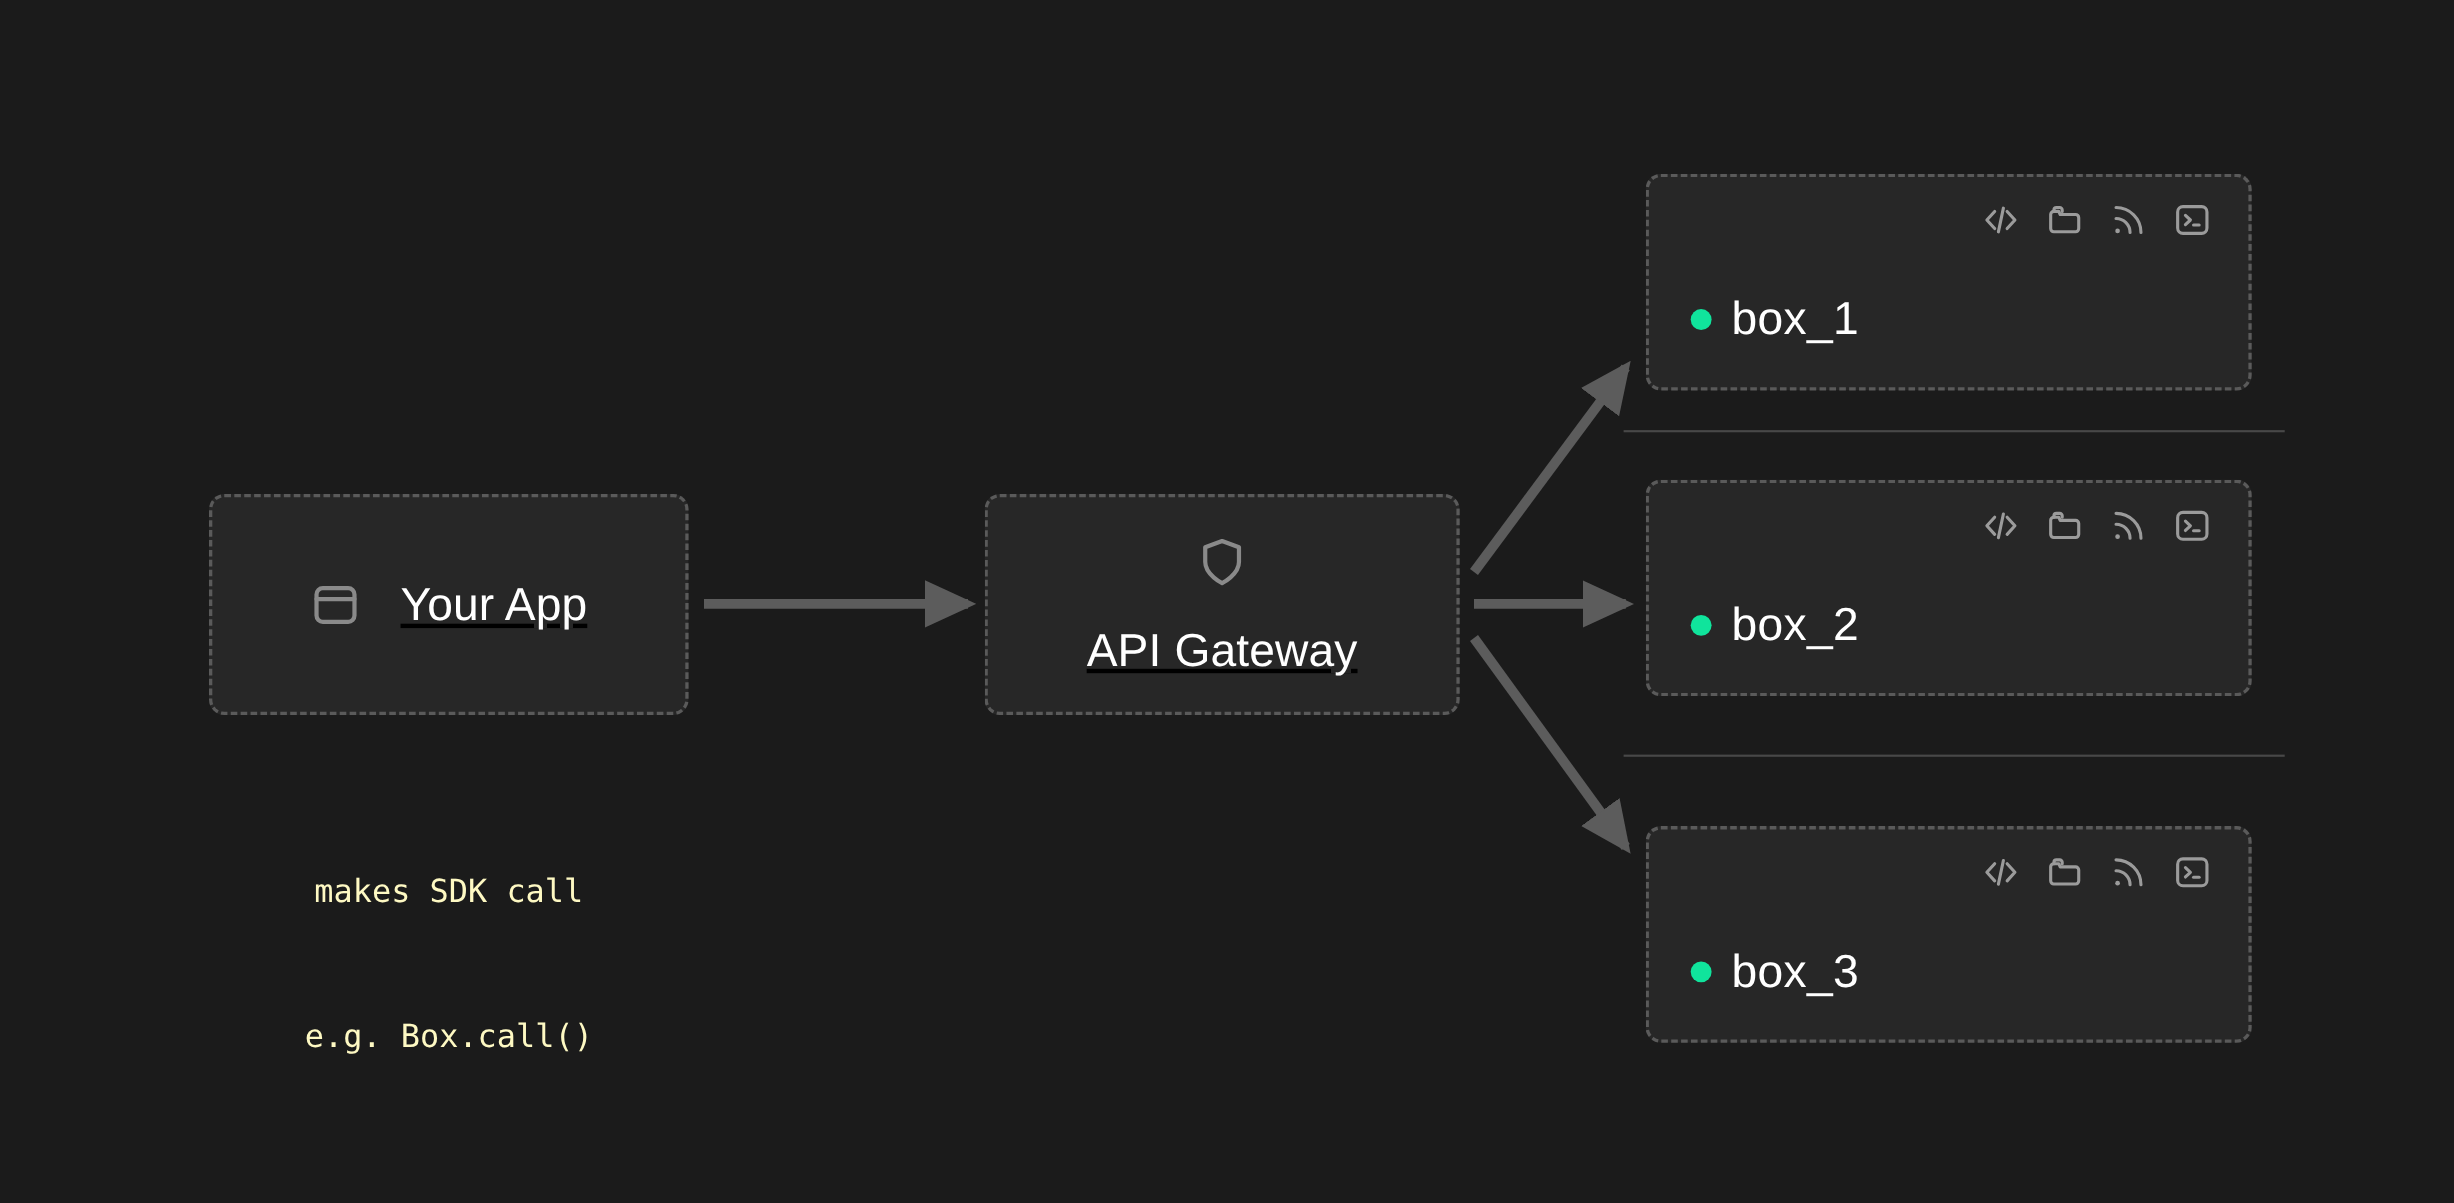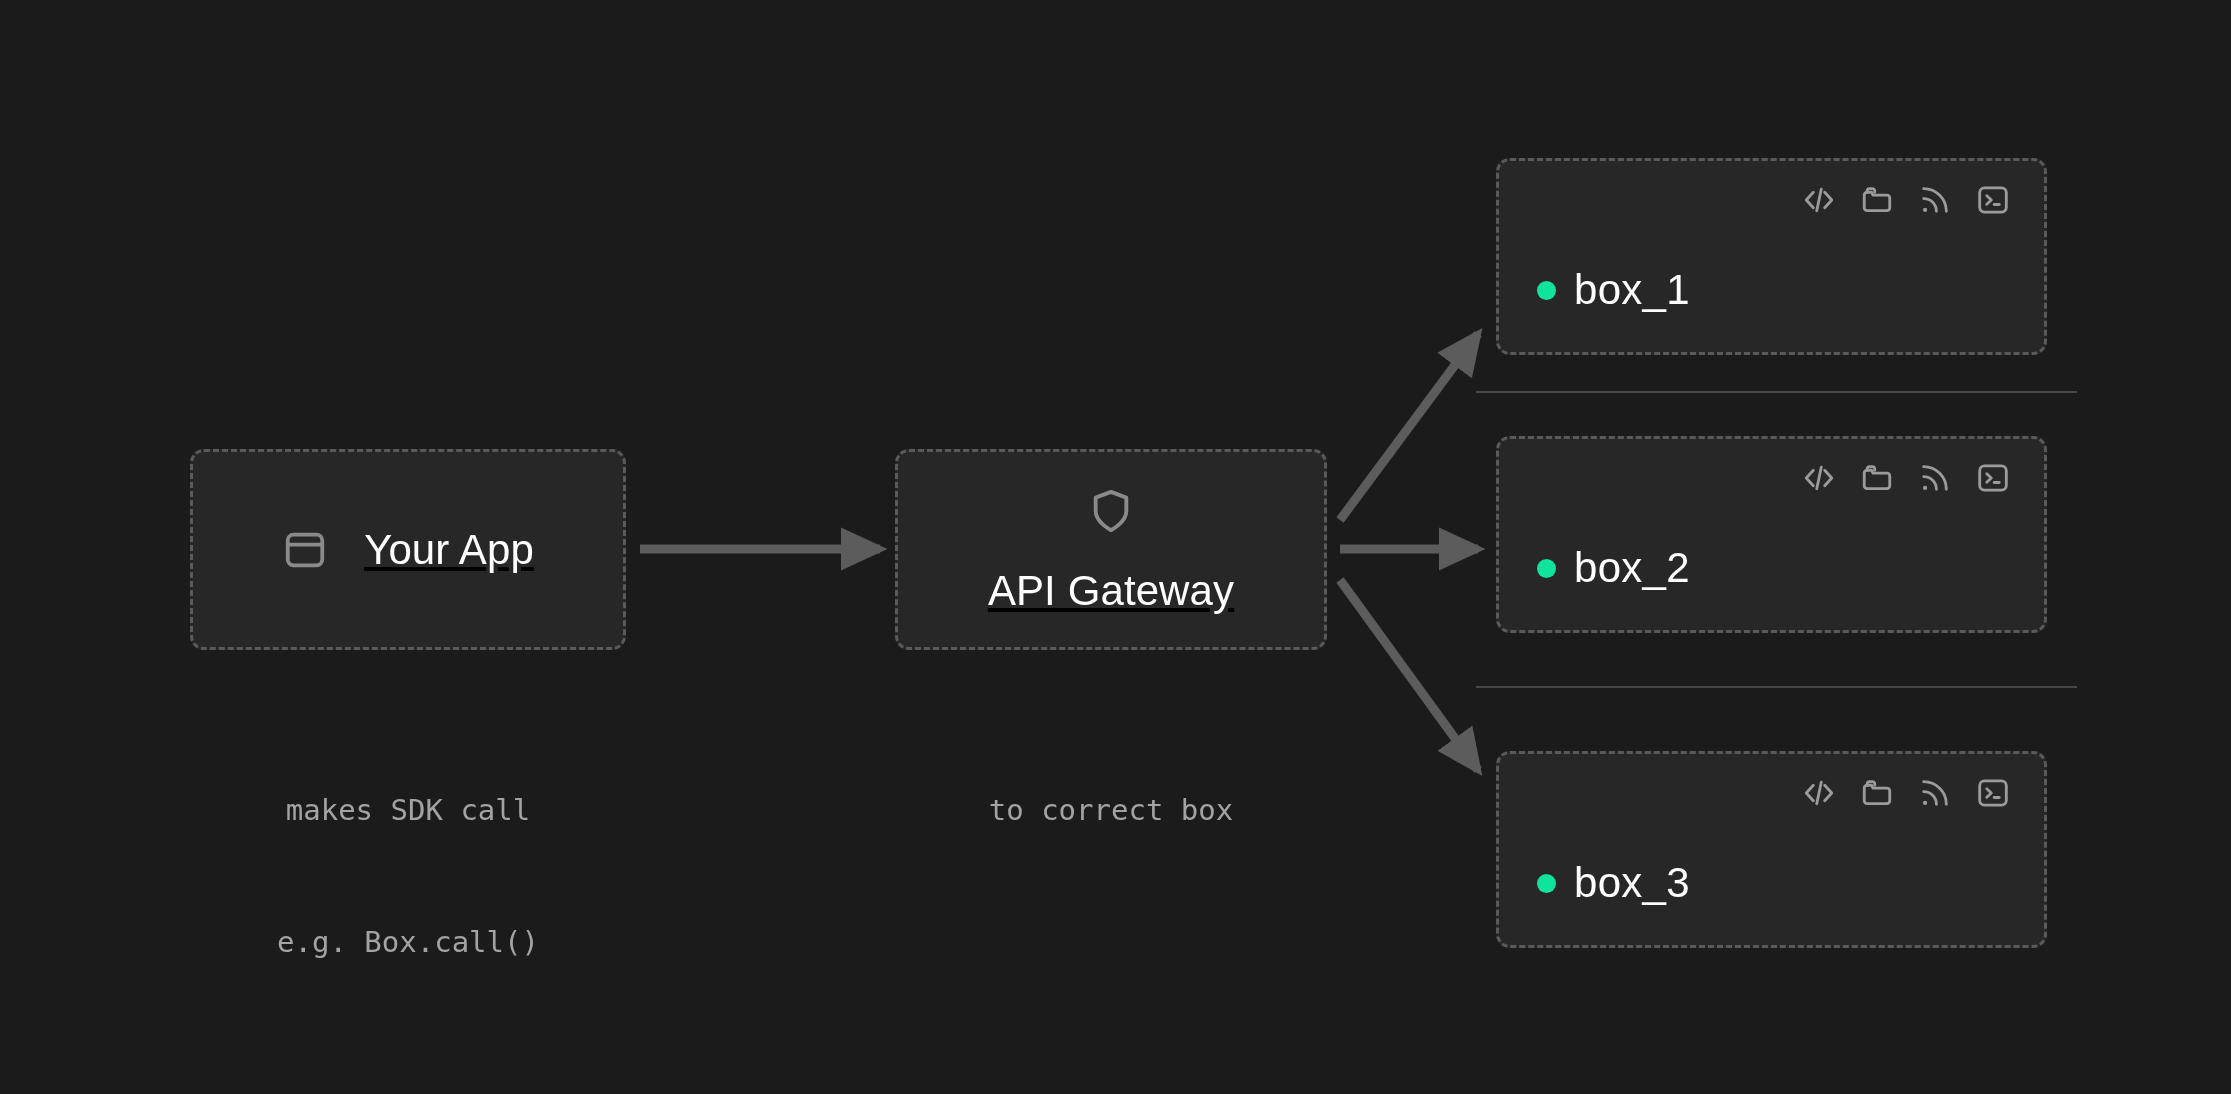--- a/index.html
+++ b/index.html
@@ -76,21 +76,21 @@
     left: 895px;
     top: 449px;
     width: 432px;
     height: 201px;
     flex-direction: column;
   }
 
   
   .caption {
     position: absolute;
-    color: #a3a3a3;
+    color: #fef9c3;
     font-family: "DejaVu Sans Mono", "Liberation Mono", monospace;
     font-size: 29px;
     line-height: 1.52;
     text-align: center;
     white-space: pre;
   }
   #caption-your-app {
     left: 190px;
     top: 700px;
     width: 436px;
@@ -196,21 +196,20 @@
   </div>
 
   <div class="node primary-node" id="node-api-gateway">
     <svg class="node-icon" viewBox="0 0 24 24" fill="none" stroke="currentColor" stroke-width="2" stroke-linecap="round" stroke-linejoin="round">
       <path d="M12 22s8-4 8-10V5l-8-3-8 3v7c0 6 8 10 8 10z"></path>
     </svg>
     <span class="node-label">API Gateway</span>
   </div>
 
   <div class="caption" id="caption-api-gateway">
-    <div>to correct box</div>
   </div>
 
   <div class="node box-card" id="box-card-0">
     <div class="box-toolbar">
       <svg class="tool-icon" viewBox="0 0 24 24" fill="none" stroke="currentColor" stroke-width="2" stroke-linecap="round" stroke-linejoin="round">
         <polyline points="8,6.5 3,12 8,17.5"></polyline>
         <polyline points="16,6.5 21,12 16,17.5"></polyline>
         <line x1="13.6" y1="4.4" x2="10.4" y2="19.6"></line>
       </svg>
       <svg class="tool-icon" viewBox="0 0 24 24" fill="none" stroke="currentColor" stroke-width="2" stroke-linecap="round" stroke-linejoin="round">

